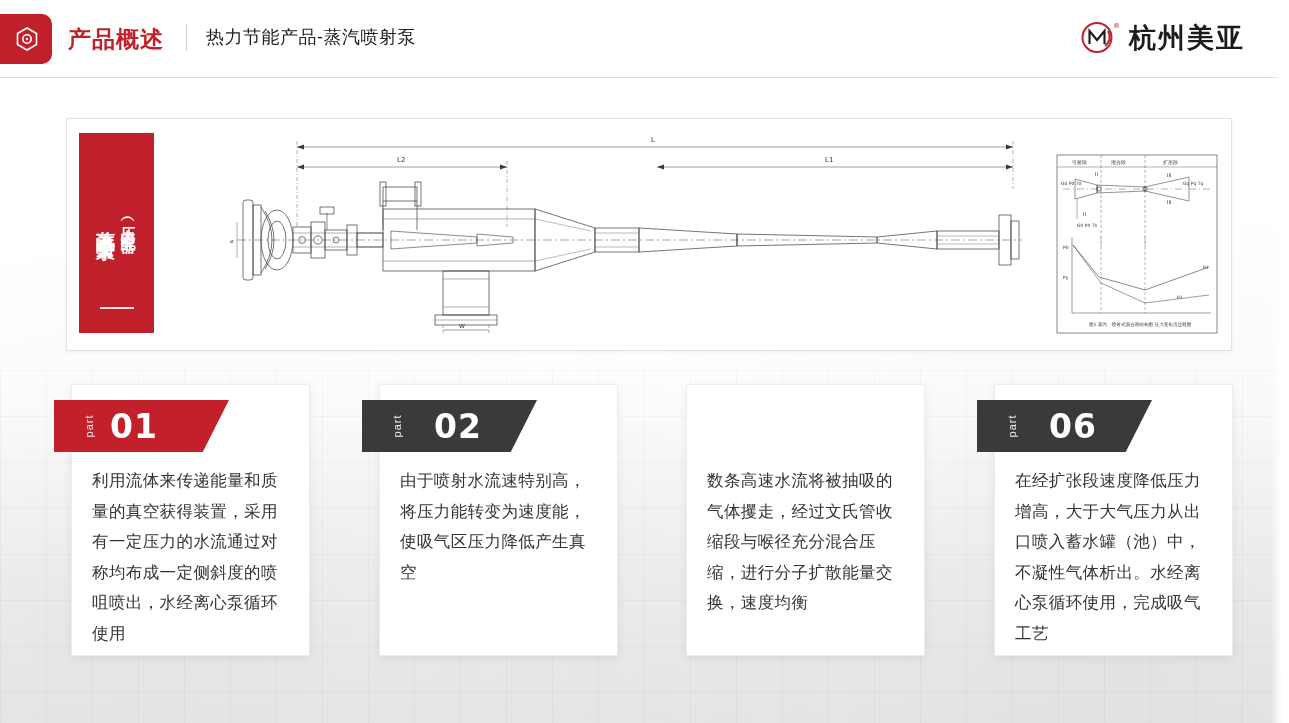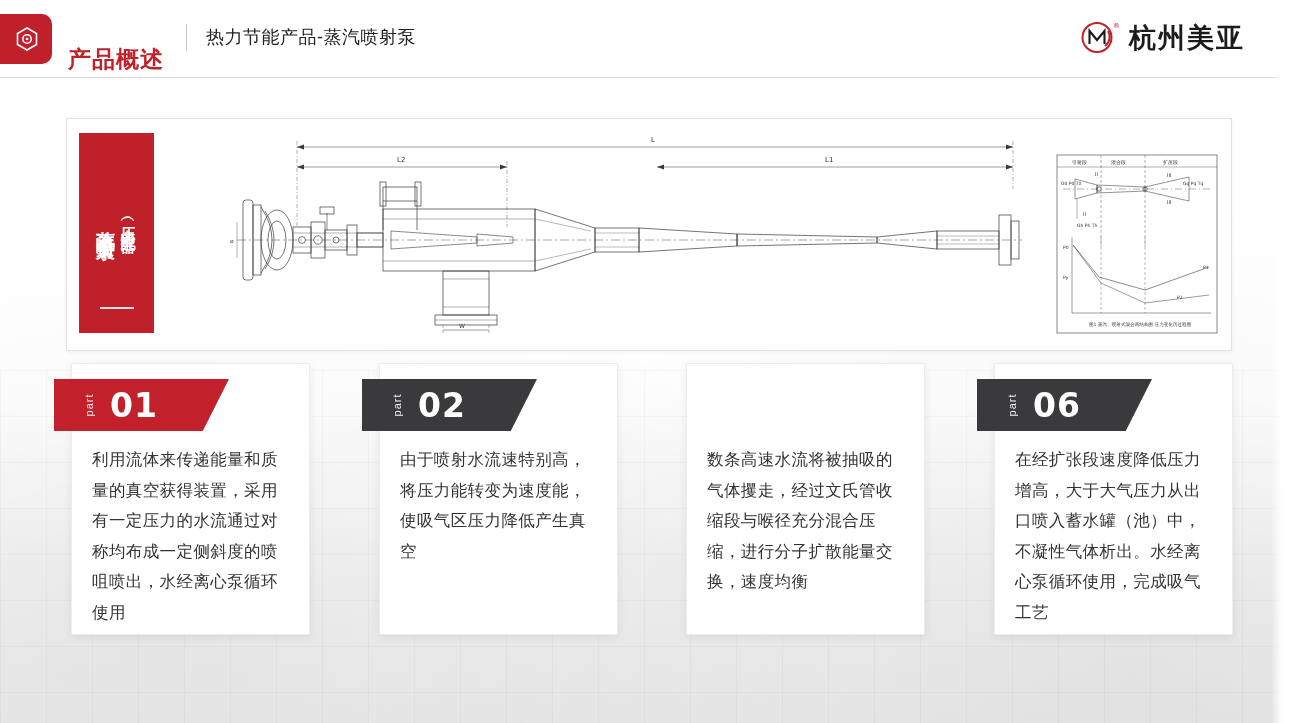--- a/index.html
+++ b/index.html
@@ -70,21 +70,20 @@
 
   .header-title {
     position: absolute;
     left: 68px;
     top: 24px;
     font-size: 23px;
     font-weight: bold;
     color: #c0202a;
     letter-spacing: 1px;
     white-space: nowrap;
-    margin-top: 20px;
   }
   .header-divider {
     position: absolute;
     left: 186px;
     top: 24px;
     width: 1px;
     height: 27px;
     background: #c9c9c9;
   }
   .header-subtitle {
@@ -169,21 +168,21 @@
     top: 8px;
     right: 8px;
     bottom: 8px;
   }
   .drawing-area svg { display: block; }
 
   
   .cards {
     position: absolute;
     left: 66px;
-    top: 363px;
+    top: 384px;
     width: 1164px;
     height: 280px;
     z-index: 4;
   }
   .card {
     position: absolute;
     top: 0;
     width: 239px;
     height: 272px;
     background: #ffffff;
@@ -203,21 +202,21 @@
     top: 15px;
     width: 175px;
     height: 52px;
     box-sizing: border-box;
     display: flex;
     align-items: center;
     color: #ffffff;
     clip-path: polygon(0 0, 100% 0, 85% 100%, 0 100%);
   }
   .tag.red { background: #c2202a; }
-  .tag.dark { background: #3a3a3c; }
+  .tag.dark { background: #3a3a3c; gap: 16px; }
 
   .tag-part {
     font-size: 11px;
     letter-spacing: 1px;
     margin-left: 22px;
     margin-right: 8px;
     transform: rotate(-90deg);
     transform-origin: center;
     width: 26px;
     text-align: center;

